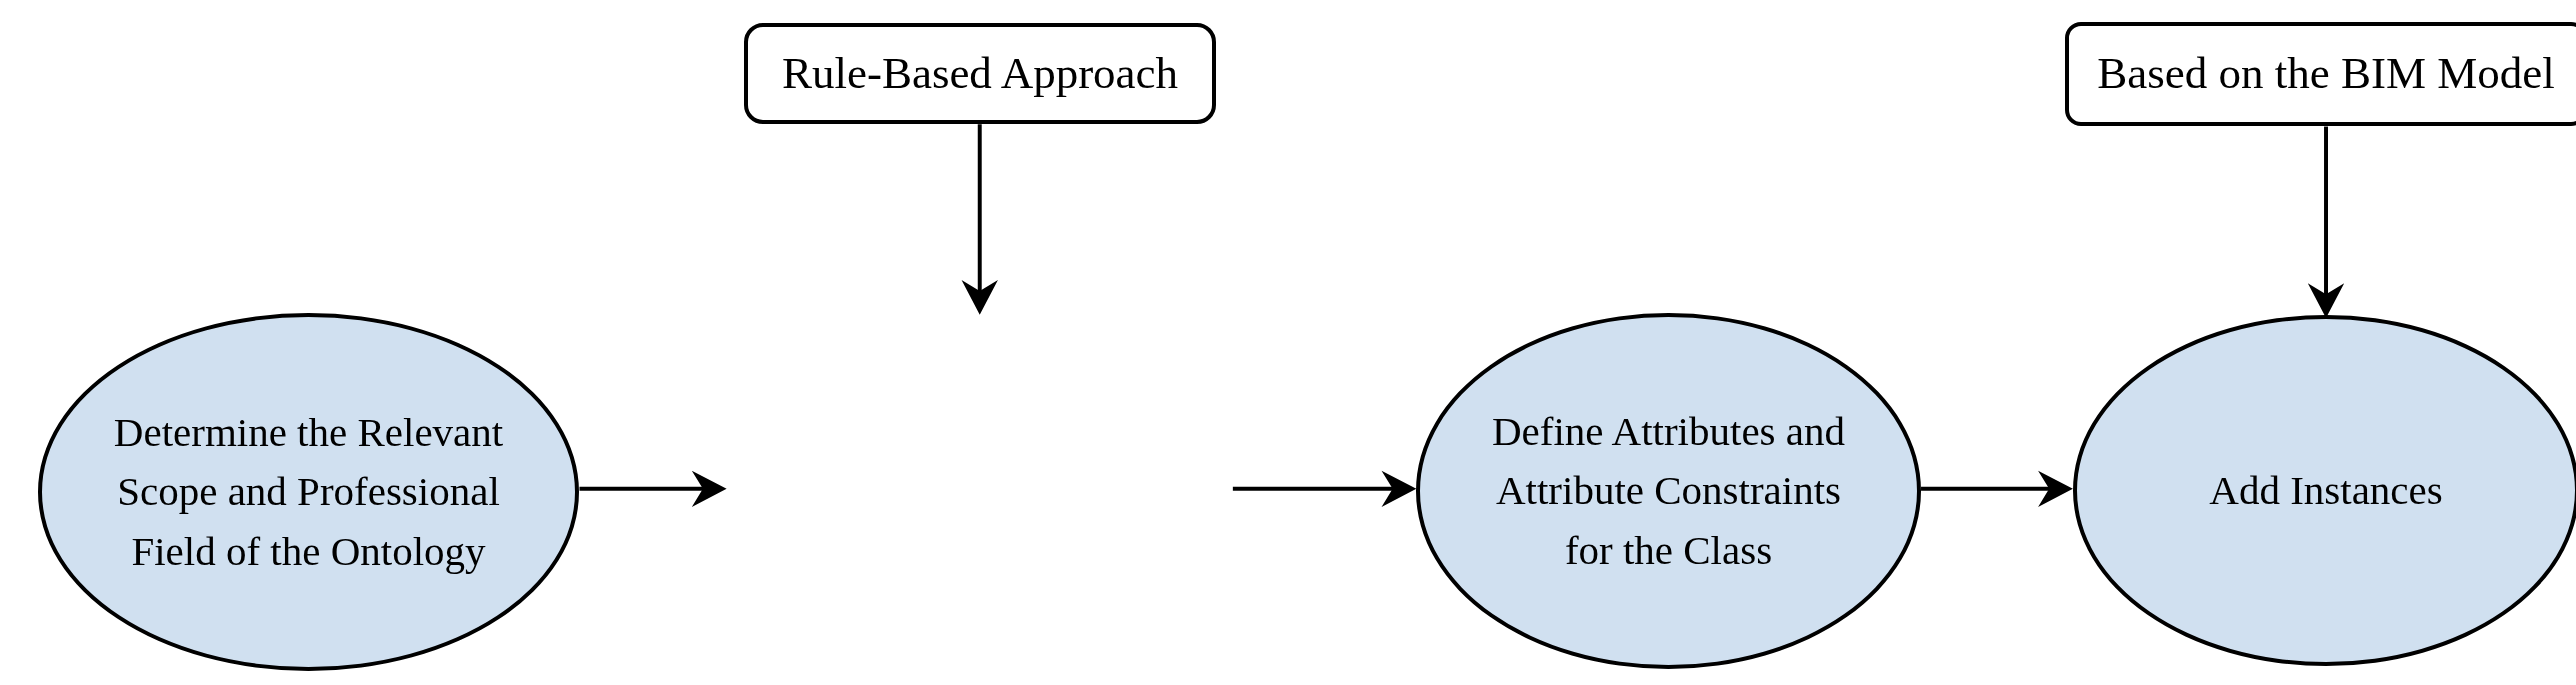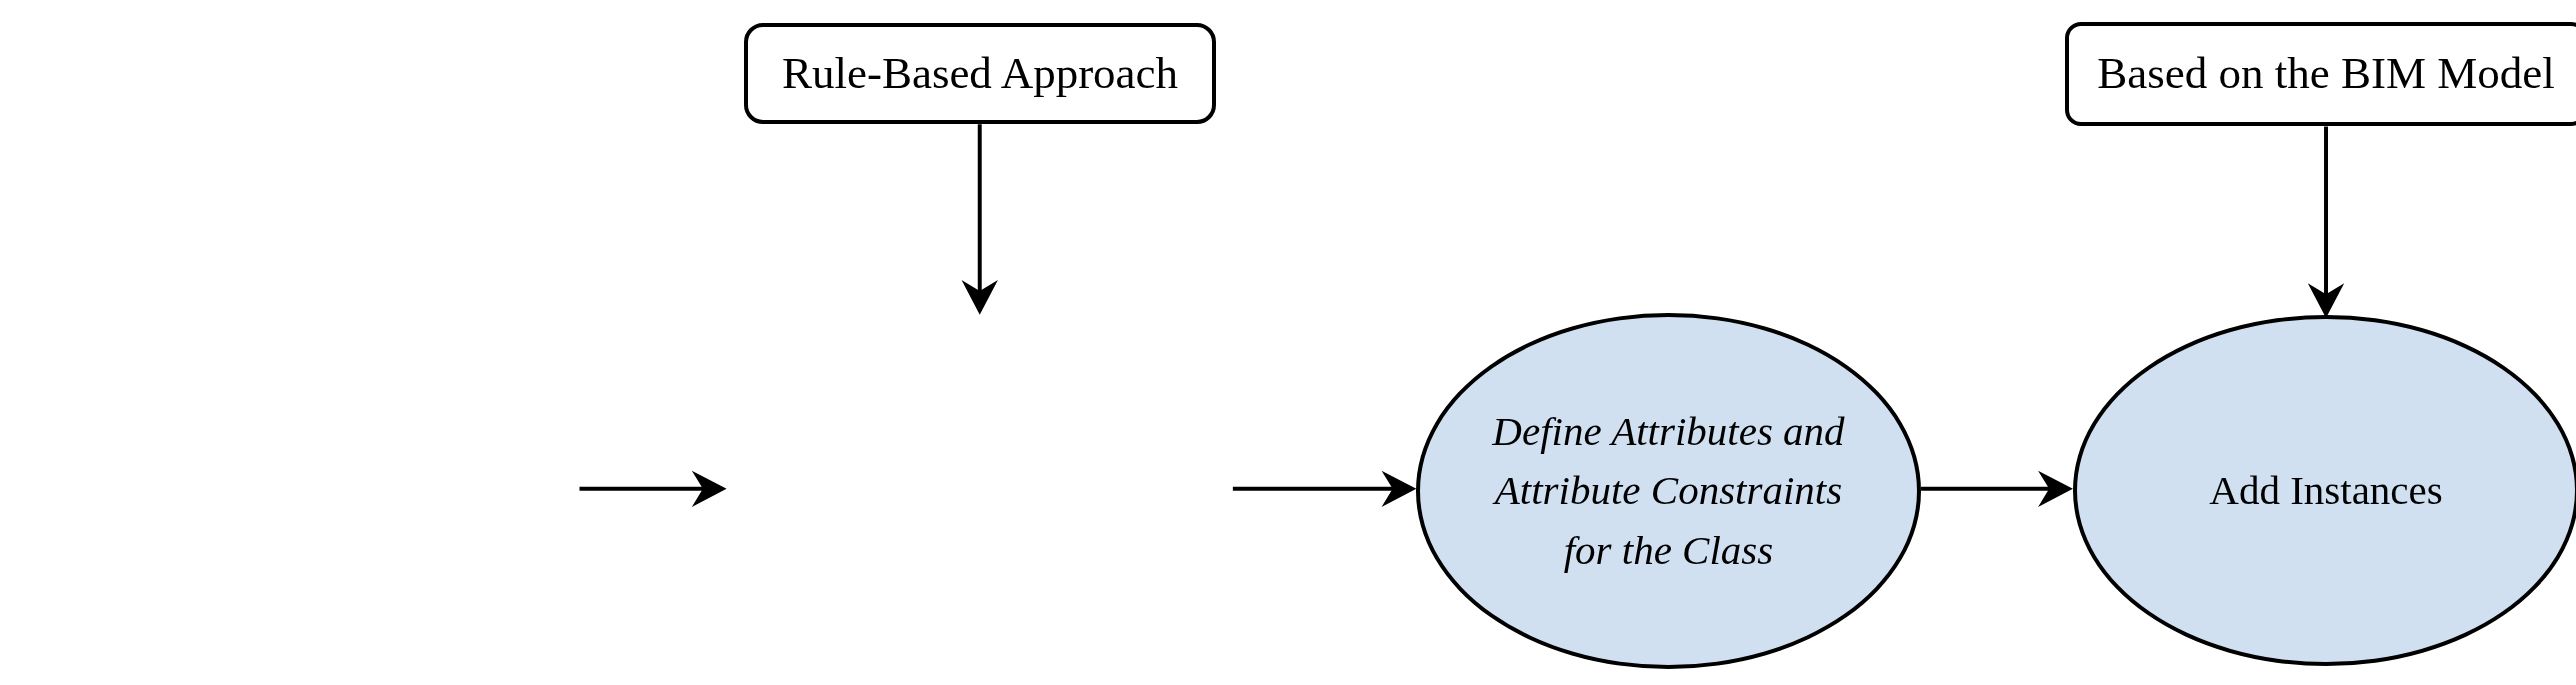--- a/index.html
+++ b/index.html
@@ -111,23 +111,28 @@
   </svg>
 
   <div class="callout-box" style="left:724px; top:23px; width:472px; height:101px;">
     <span class="callout-label">Rule-Based Approach</span>
   </div>
 
   <div class="callout-box" style="left:2045px; top:22px; width:522px; height:104px;border-radius:16px;">
     <span class="callout-label">Based on the BIM Model</span>
   </div>
 
+  <div class="step-ellipse" style="left:18px; top:313px; width:541px; height:358px;">
+    <span class="step-label">Determine the Relevant
+Scope and Professional
+Field of the Ontology</span>
+  </div>
 
 
-  <div class="step-ellipse" style="left:1396px; top:313px; width:505px; height:356px;font-style:italic;">
+  <div class="step-ellipse" style="left:1396px; top:313px; width:505px; height:356px;">
     <span class="step-label">Define Attributes and
 Attribute Constraints
 for the Class</span>
   </div>
 
   <div class="step-ellipse" style="left:2053px; top:315px; width:506px; height:351px;">
     <span class="step-label">Add Instances</span>
   </div>
 
 </div>

